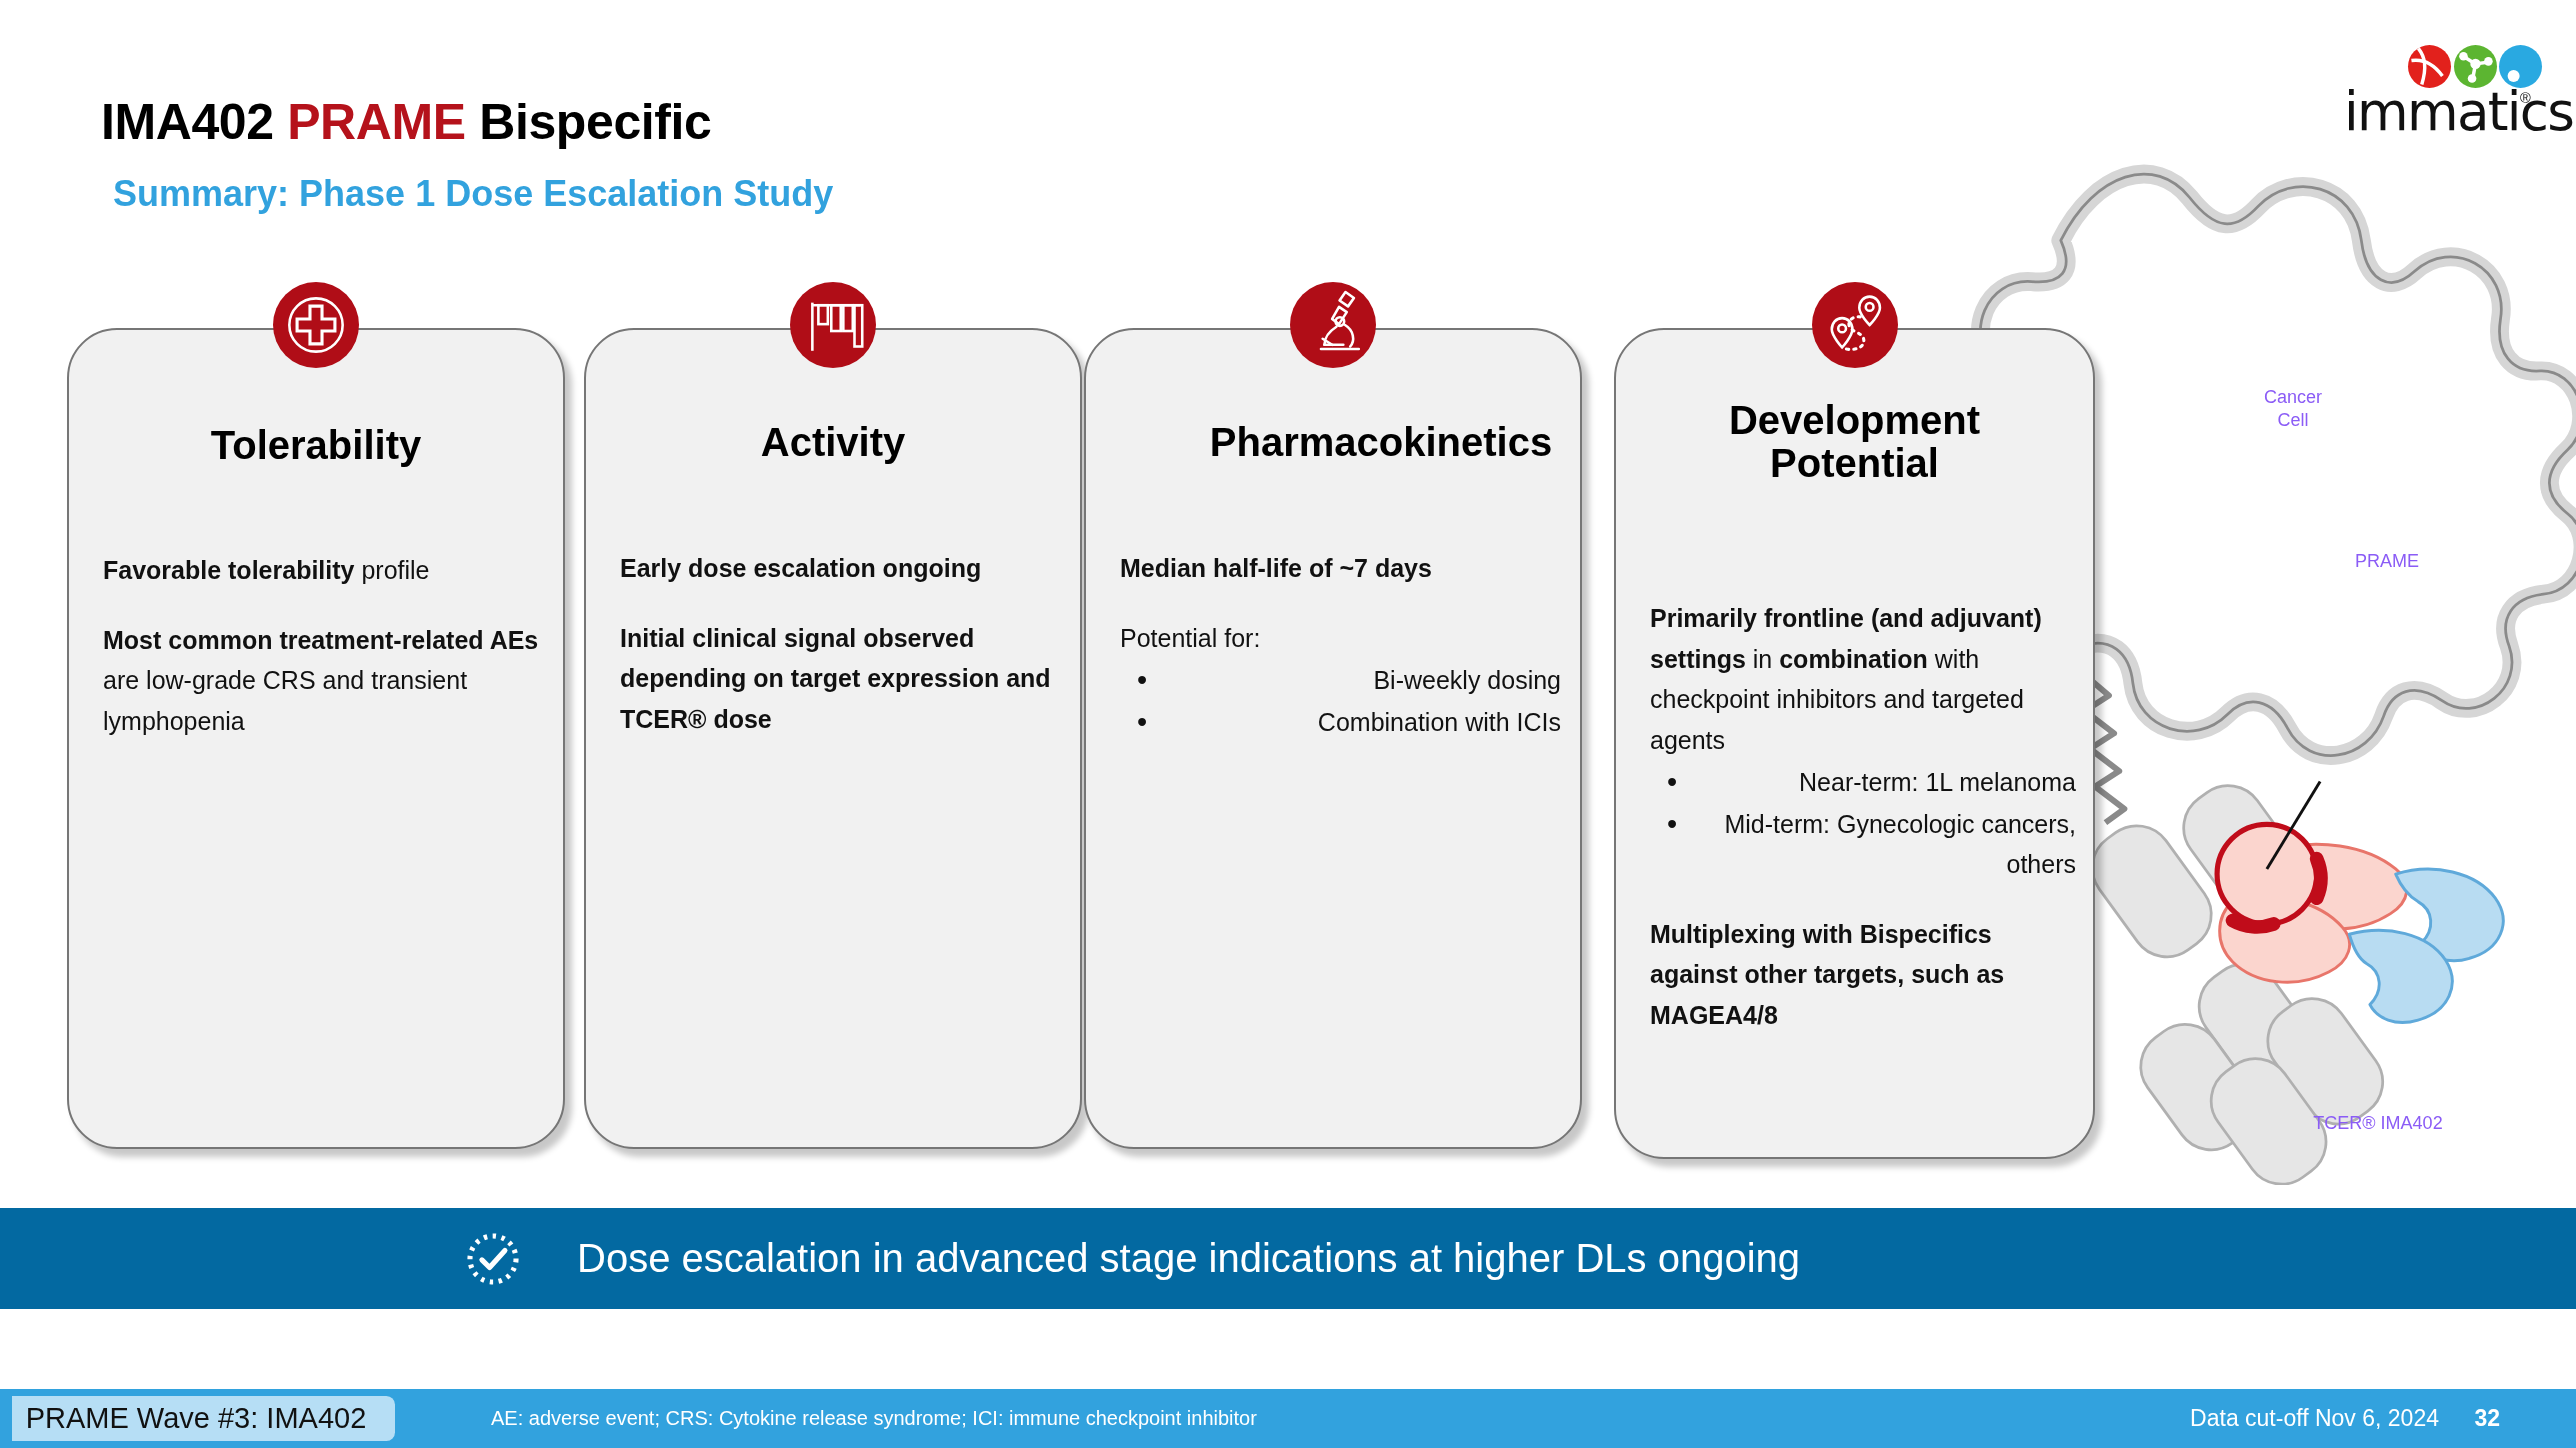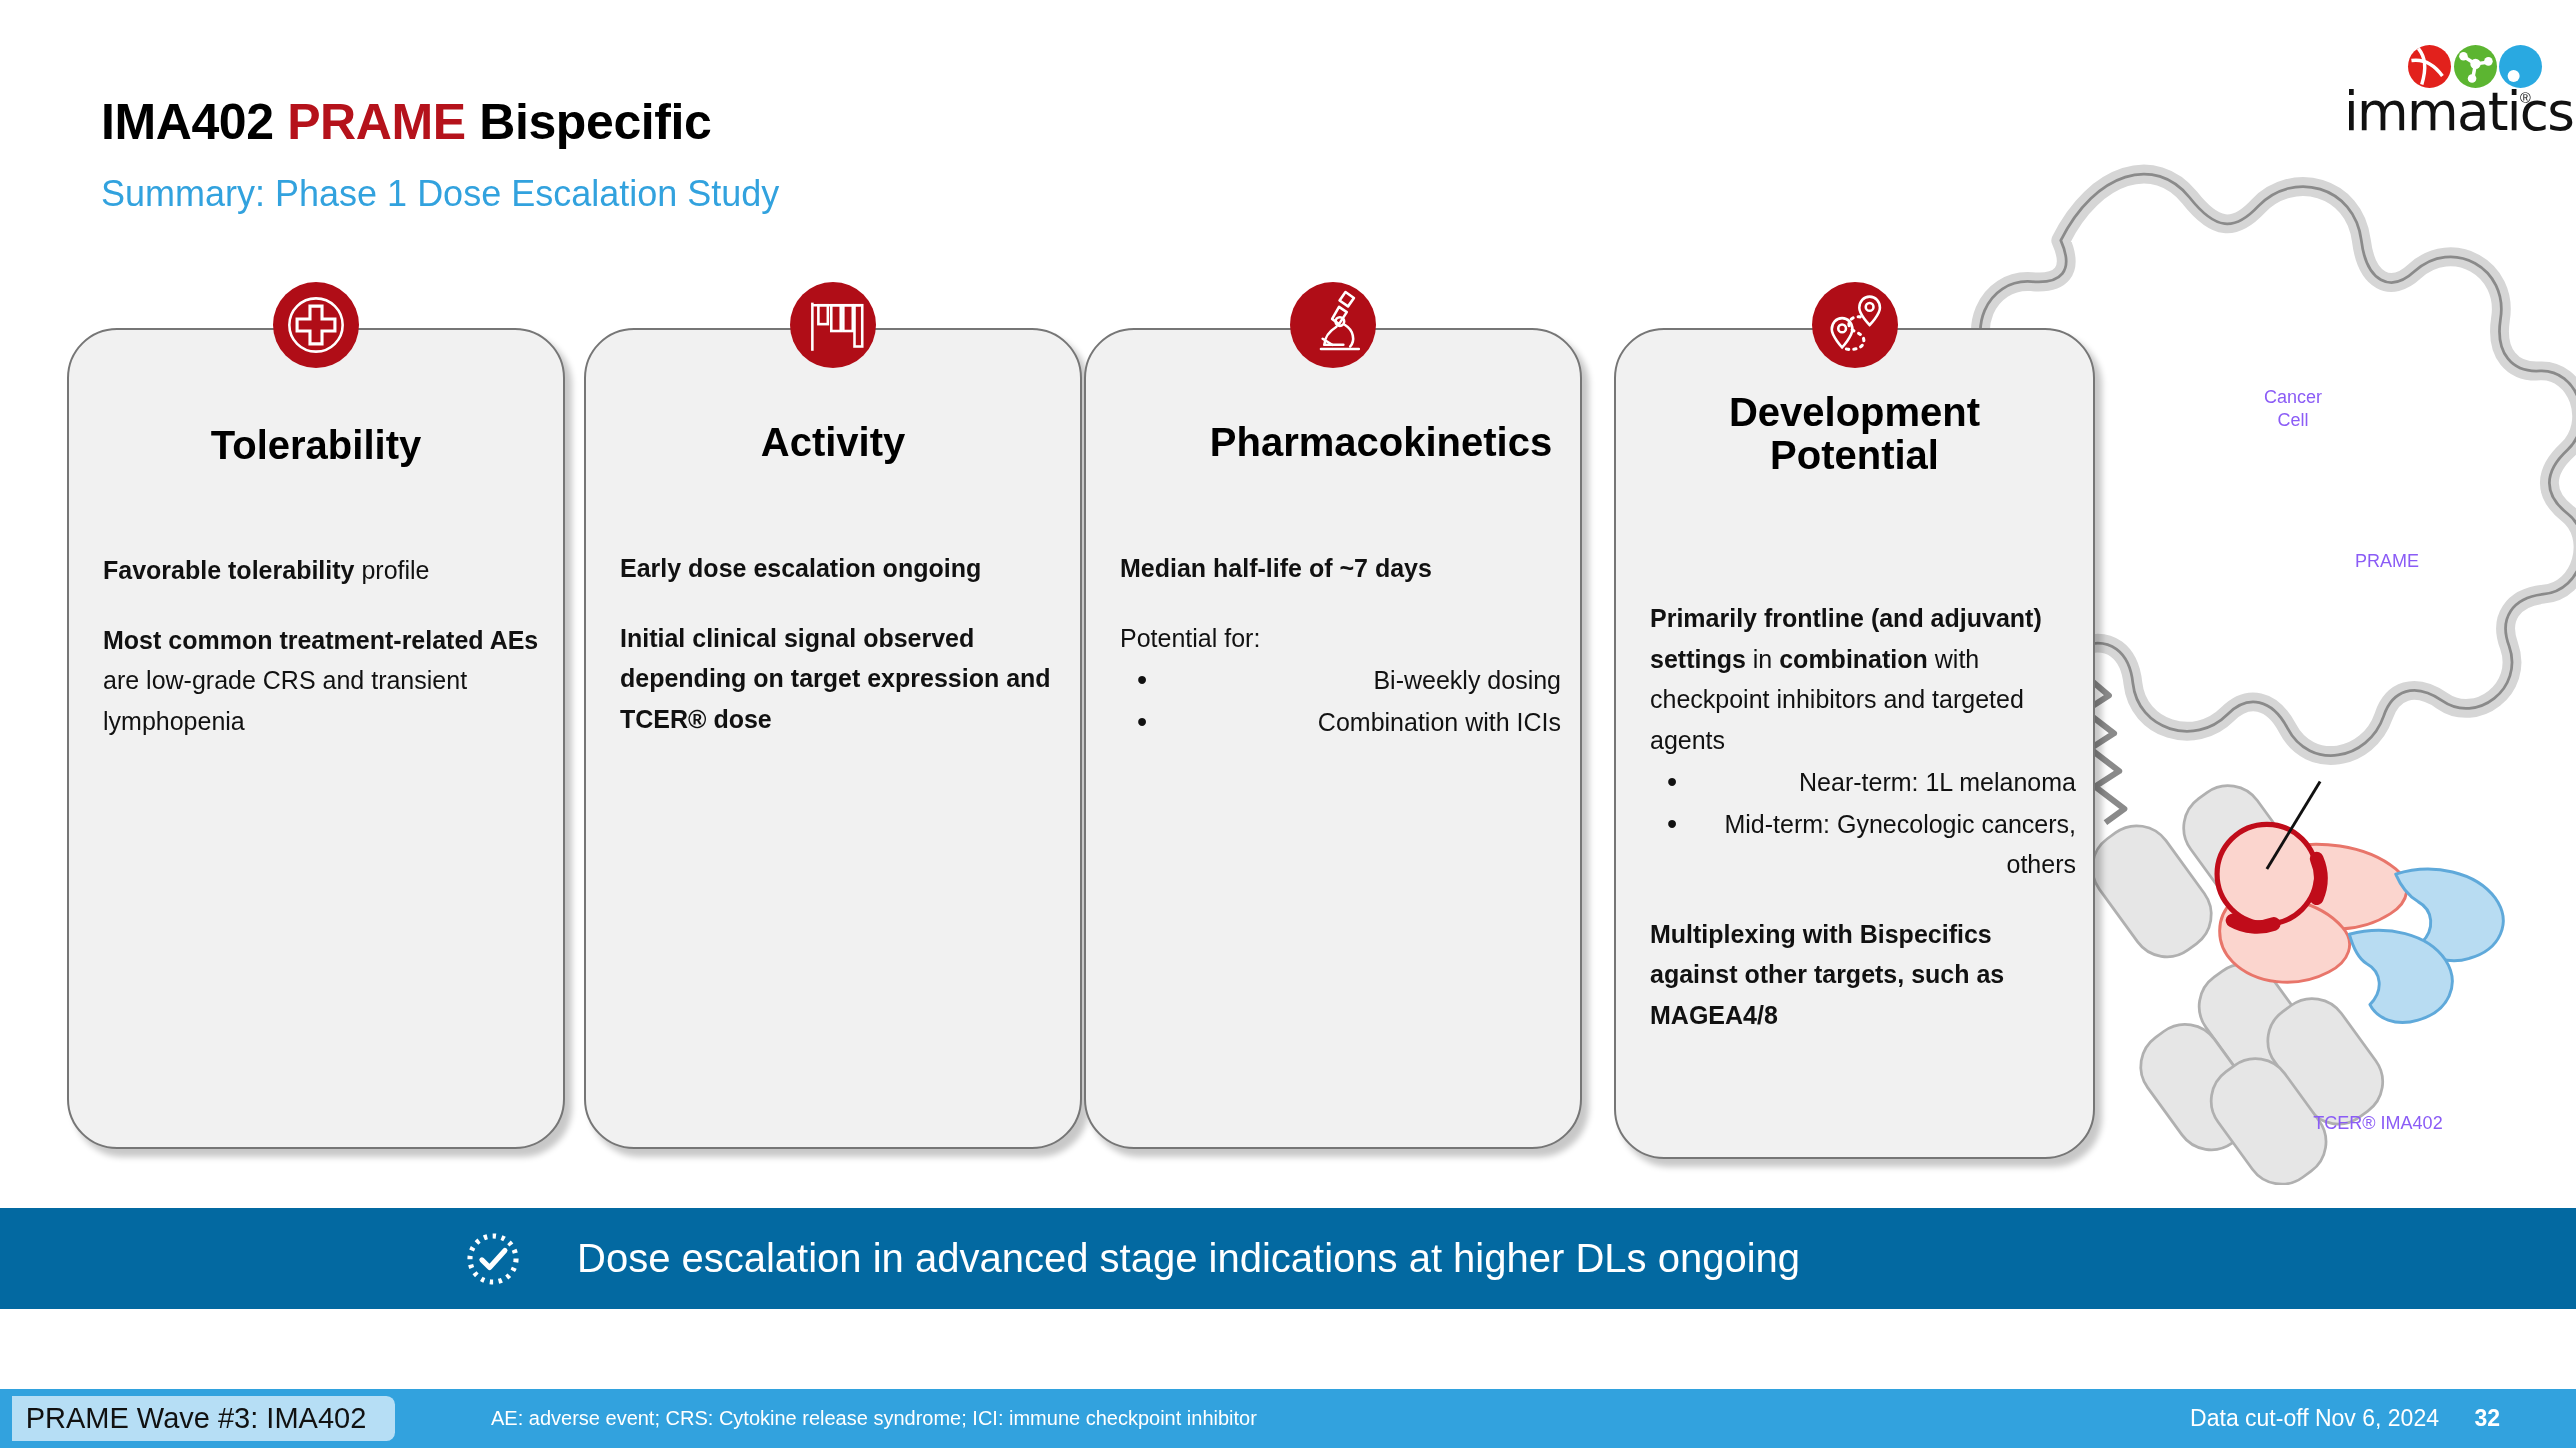--- a/index.html
+++ b/index.html
@@ -11,22 +11,22 @@
   .slide{position:absolute;left:0;top:0;width:2576px;height:1449px;}
 
   
   #title{
     position:absolute;left:101px;top:93px;
     font-size:50px;font-weight:bold;color:#000000;white-space:nowrap;
     letter-spacing:-0.4px;
   }
   #title .accent{color:#B5121B;}
   #subtitle{
-    position:absolute;left:101px;top:173px;
-    font-size:36px;font-weight:normal;color:#32A2DE;white-space:nowrap;
+    position:absolute;left:113px;top:173px;
+    font-size:36px;font-weight:bold;color:#32A2DE;white-space:nowrap;
   }
 
   
   #logo{position:absolute;left:2344px;top:45px;width:197px;height:94px;}
   #logo .dots{position:absolute;left:64px;top:0;width:137px;height:48px;}
   #logo .dot{position:absolute;top:0;width:43px;height:43px;border-radius:50%;}
   #logo .dot.red{left:0;background:#E2211C;}
   #logo .dot.green{left:46px;background:#5CB531;}
   #logo .dot.blue{left:91px;background:#29A9E1;}
   #logo .wordmark{
@@ -50,21 +50,21 @@
   .card.c3{left:1084px;width:498px;height:821px;}
   .card.c4{left:1614px;width:481px;height:831px;}
 
   .card-title{
     position:absolute;left:0;width:100%;text-align:center;
     font-size:40px;font-weight:bold;color:#000;line-height:1.08;
   }
   .card.c1 .card-title{top:94px;}
   .card.c2 .card-title{top:91px;}
   .card.c3 .card-title{top:91px;margin-left:48px;}
-  .card.c4 .card-title{top:61px;}
+  .card.c4 .card-title{top:69px;}
 
   .card-body{
     position:absolute;left:36px;right:26px;
     font-size:25px;color:#111;line-height:1.62;
   }
   .card.c1 .card-body{top:220px;left:34px;right:20.6px;}
   .card.c2 .card-body{top:218px;left:34px;right:19px;}
   .card.c3 .card-body{top:218px;left:34px;right:19px;}
   .card.c4 .card-body{top:224px;left:34px;right:17px;margin-top:44px;}
   .card-body p{margin:0 0 29px 0;}

